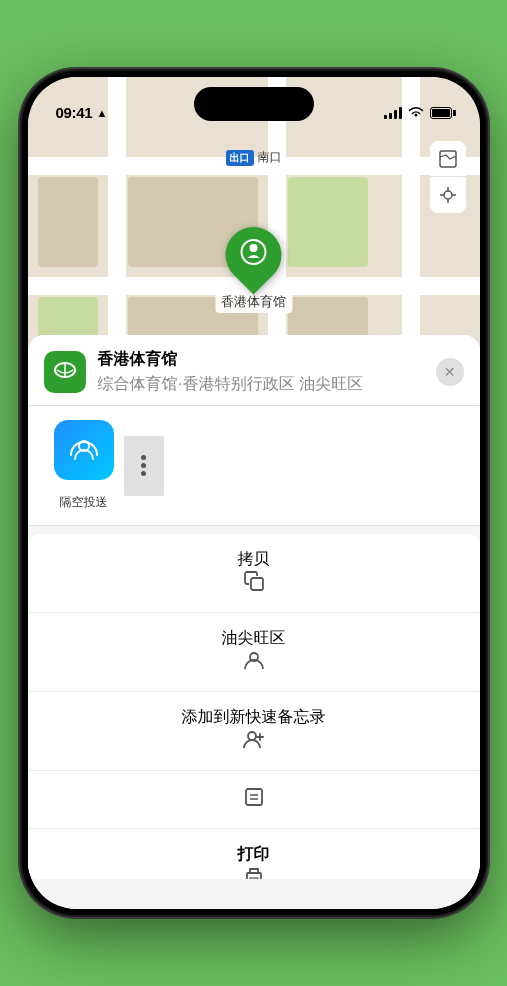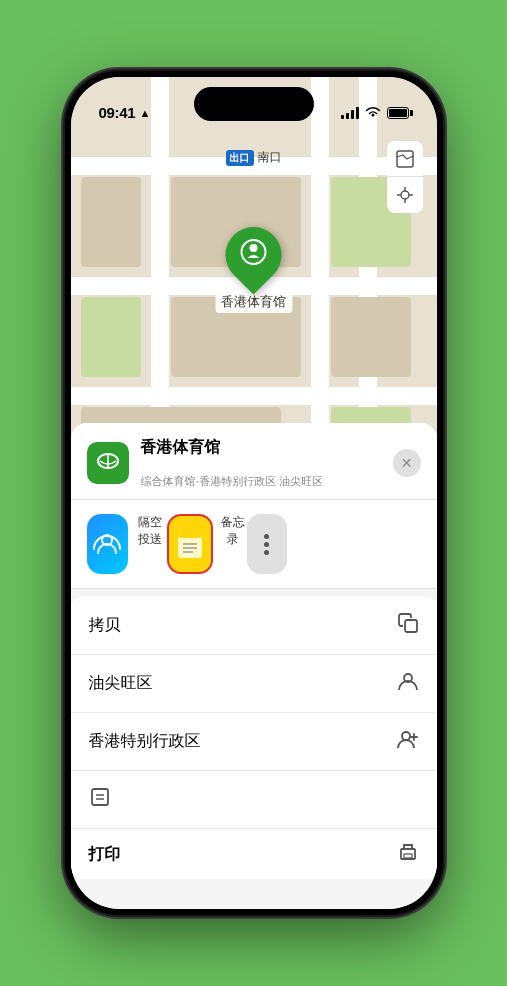--- a/index.html
+++ b/index.html
@@ -6,21 +6,21 @@
     body {
       width: 507px;
       height: 986px;
       background: #6abf5e;
       display: flex;
       align-items: center;
       justify-content: center;
       font-family: -apple-system, 'PingFang SC', 'Helvetica Neue', sans-serif;
     }
     .phone-frame {
-      width: 378px;
+      width: 464px;
       height: 844px;
       background: #000;
       border-radius: 54px;
       position: relative;
       box-shadow: 0 0 0 2px #1a1a1a, 0 0 0 4px #3a3a3a, 0 20px 60px rgba(0,0,0,0.5);
       overflow: hidden;
     }
     .phone-screen {
       position: absolute;
       top: 6px;
@@ -227,23 +227,23 @@
     }
     .sheet-title-area {
       flex: 1;
     }
     .sheet-title {
       font-size: 16px;
       font-weight: 600;
       color: #000;
     }
     .sheet-subtitle {
-      font-size: 11px;
+      font-size: 16px;
       color: #888;
-      margin-top: 16px;
+      margin-top: 4px;
     }
     .sheet-close {
       width: 28px;
       height: 28px;
       background: #e0e0e0;
       border-radius: 50%;
       display: flex;
       align-items: center;
       justify-content: center;
       font-size: 14px;
@@ -256,23 +256,24 @@
       display: flex;
       align-items: center;
       padding: 14px 16px;
       background: #fff;
       border-bottom: 0.5px solid #e0e0e0;
       gap: 0;
       overflow: hidden;
     }
     .share-item {
       display: flex;
-      align-items: flex-start;
+      flex-direction: column;
+      align-items: center;
       flex: 0 0 80px;
-      gap: 6px;
+      gap: 14px;
       position: relative;
     }
     .share-icon-wrap {
       width: 60px;
       height: 60px;
       border-radius: 14px;
       display: flex;
       align-items: center;
       justify-content: center;
       font-size: 28px;
@@ -305,20 +306,21 @@
       margin-left: 0;
       margin-right: 0;
     }
     .action-item {
       display: flex;
       align-items: center;
       justify-content: space-between;
       padding: 15px 18px;
       border-bottom: 0.5px solid #e8e8e8;
       background: #fff;
+      flex-direction: column;
     }
     .action-item:last-child {
       border-bottom: none;
       font-weight: bold;
     }
     .action-label {
       font-size: 16px;
       color: #000;
     }
     .action-icon {
@@ -512,32 +514,20 @@
               <circle cx="17" cy="13" r="5" stroke="white" stroke-width="2"></circle>
               <path d="M8 26a9 9 0 0118 0" stroke="white" stroke-width="2" fill="none" stroke-linecap="round"></path>
               <path d="M4 22a13 13 0 0126 0" stroke="white" stroke-width="2" fill="none" stroke-linecap="round"></path>
             </svg>
           </div>
           <span class="share-label">隔空投送</span>
         </div>
 
 
 
-        <div class="share-item">
-          <div class="share-icon-wrap notes">
-            <svg width="34" height="34" viewBox="0 0 34 34" fill="none">
-              <rect x="5" y="3" width="24" height="28" rx="3" fill="#fff9c4"></rect>
-              <rect x="5" y="3" width="24" height="8" rx="3" fill="#ffd60a"></rect>
-              <line x1="10" y1="17" x2="24" y2="17" stroke="#999" stroke-width="1.5"></line>
-              <line x1="10" y1="21" x2="24" y2="21" stroke="#999" stroke-width="1.5"></line>
-              <line x1="10" y1="25" x2="20" y2="25" stroke="#999" stroke-width="1.5"></line>
-            </svg>
-          </div>
-          <span class="share-label">备忘录</span>
-        </div>
 
         <div class="share-item" style="flex:0 0 40px;overflow:hidden;">
           <div class="share-icon-wrap" style="background:#e0e0e0;width:60px;height:60px;border-radius:14px;">
             <div class="dots-icon">
               <div class="dot" style="background:#555;"></div>
               <div class="dot" style="background:#555;"></div>
               <div class="dot" style="background:#555;"></div>
             </div>
           </div>
         </div>
@@ -559,21 +549,21 @@
           <span class="action-label">油尖旺区</span>
           <span class="action-icon">
             <svg width="22" height="22" viewBox="0 0 22 22" fill="none">
               <circle cx="11" cy="8" r="4" stroke="#555" stroke-width="1.8"></circle>
               <path d="M2 20a9 9 0 0118 0" stroke="#555" stroke-width="1.8" fill="none"></path>
             </svg>
           </span>
         </div>
 
         <div class="action-item">
-          <span class="action-label">香港特别行政区</span>
+          <span class="action-label">添加到新快速备忘录</span>
           <span class="action-icon">
             <svg width="22" height="22" viewBox="0 0 22 22" fill="none">
               <circle cx="9" cy="8" r="4" stroke="#555" stroke-width="1.8"></circle>
               <path d="M1 20a8 8 0 0116 0" stroke="#555" stroke-width="1.8" fill="none"></path>
               <line x1="17" y1="6" x2="17" y2="12" stroke="#555" stroke-width="1.8" stroke-linecap="round"></line>
               <line x1="14" y1="9" x2="20" y2="9" stroke="#555" stroke-width="1.8" stroke-linecap="round"></line>
             </svg>
           </span>
         </div>
 

